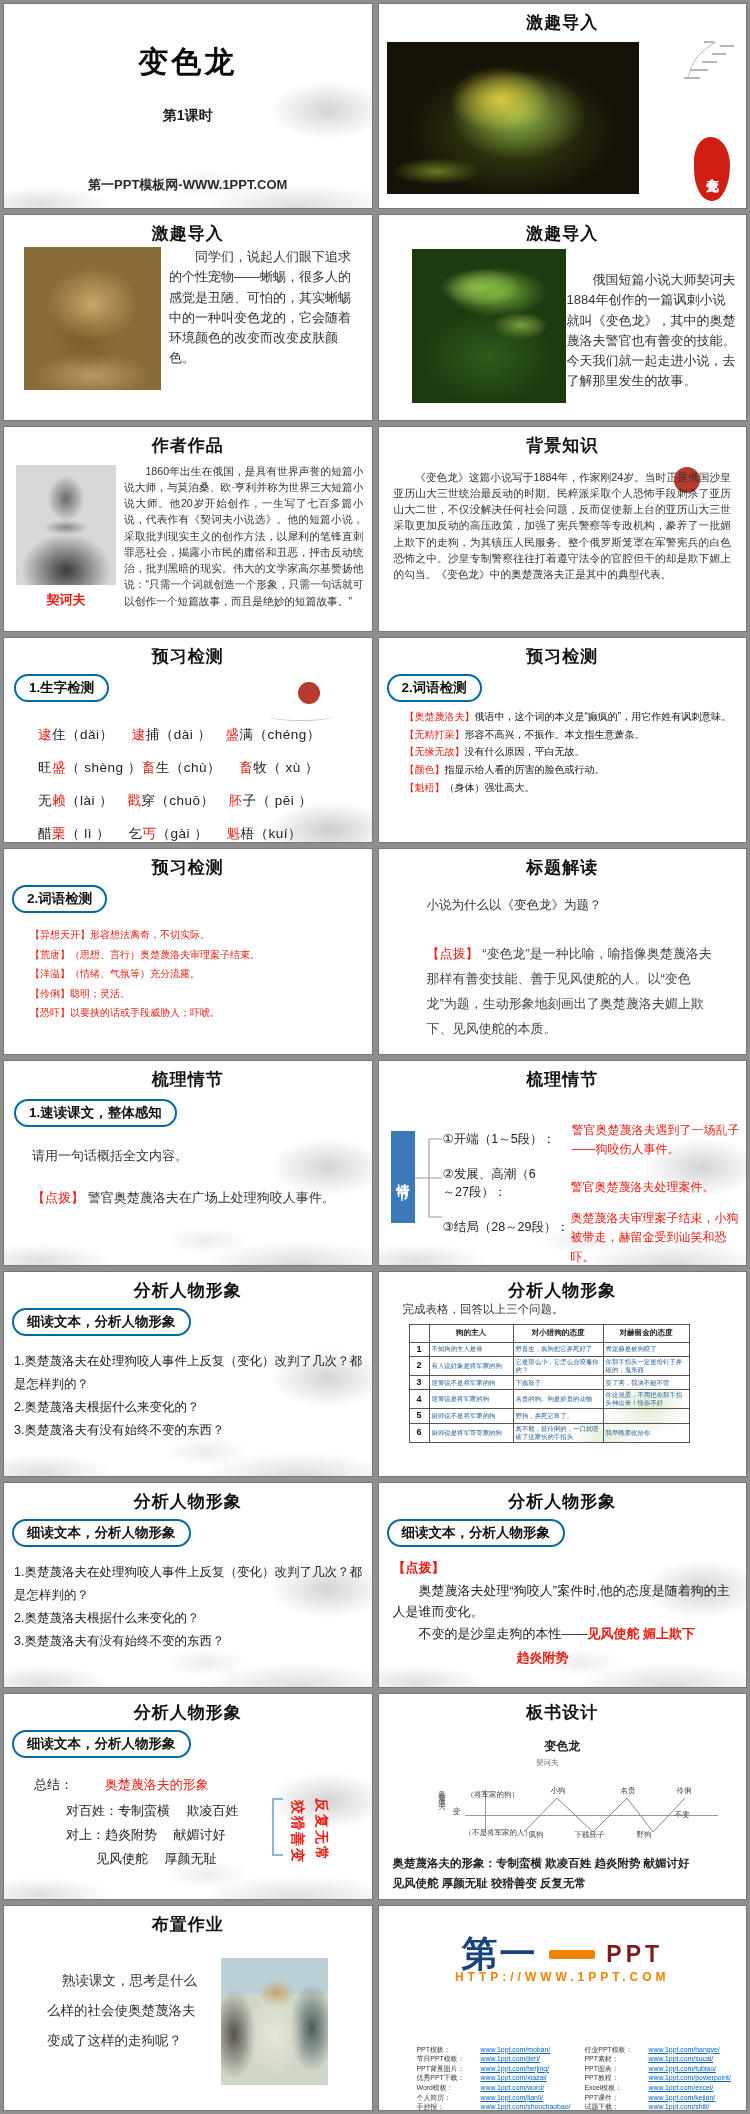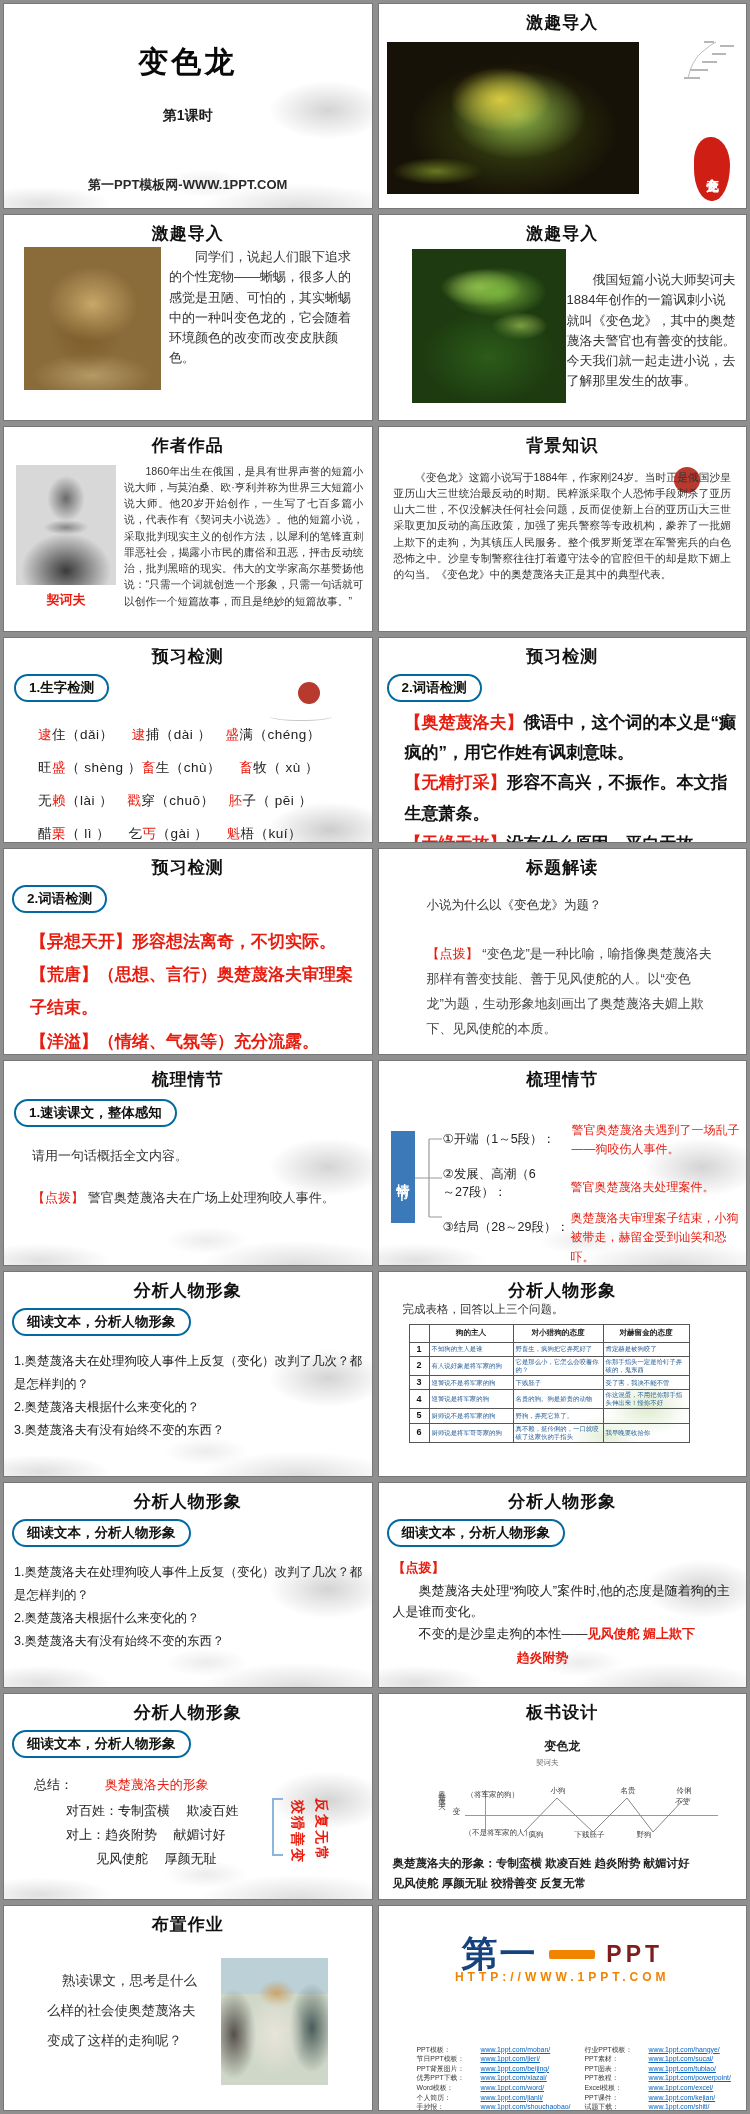--- a/index.html
+++ b/index.html
@@ -13,21 +13,21 @@
     radial-gradient(90px 45px at 88% 52%,rgba(100,100,100,.28),transparent 65%),
     radial-gradient(140px 35px at 80% 100%,rgba(120,120,120,.25),transparent 70%),
     radial-gradient(100px 25px at 10% 98%,rgba(110,110,110,.22),transparent 70%),
     radial-gradient(60px 20px at 55% 88%,rgba(130,130,130,.15),transparent 70%);}
   .abs{position:absolute;}
   .red{color:#e81c0f;}
   .ph{position:absolute;}
   .reddot{position:absolute;width:26px;height:26px;border-radius:50%;background:#b8392e;z-index:1;}
   .reddot::after{content:"";position:absolute;left:-28px;top:30px;width:62px;height:8px;border-bottom:1px solid #c9c9c9;border-radius:50%;}
   .txt{line-height:1.55;color:#333;}
-  .deflist{font-weight:bold;font-size:17px;line-height:1.78;color:#111;}
+  .deflist{font-weight:normal;font-size:10px;line-height:1.78;color:#111;}
   .deflist .term{color:#e81c0f;}
   .pinyin{font-size:13.5px;line-height:33px;color:#222;letter-spacing:.5px;}
   .tipline{font-size:13px;color:#333;}
   .tl{color:#e81c0f;}
   .vtxt{position:absolute;writing-mode:vertical-rl;text-orientation:sideways;font-weight:bold;color:#e81c0f;font-size:14px;letter-spacing:2px;}
   .seal{position:absolute;width:36px;height:64px;background:#cf1f14;border-radius:46% 54% 50% 50%/38% 46% 58% 52%;
     display:flex;align-items:center;justify-content:center;}
   .seal span{writing-mode:vertical-rl;color:#fff;font-weight:bold;font-size:12.5px;letter-spacing:1px;}
   table.dogtbl{border-collapse:collapse;table-layout:fixed;width:280px;
     background-image:radial-gradient(60px 40px at 85% 70%,rgba(140,190,90,.30),transparent 70%),radial-gradient(50px 30px at 70% 95%,rgba(140,190,90,.25),transparent 70%);}
@@ -124,20 +124,21 @@
   </section>
 
   <section class="slide">
     <div class="hdr">预习检测</div>
     <div class="badge" style="left:8px;top:36px;">2.词语检测</div>
     <div class="abs deflist" style="left:26px;right:10px;top:76px;line-height:1.95;color:#e81c0f;">
       <div>【异想天开】形容想法离奇，不切实际。</div>
       <div>【荒唐】（思想、言行）奥楚蔑洛夫审理案子结束。</div>
       <div>【洋溢】（情绪、气氛等）充分流露。</div>
       <div>【伶俐】聪明；灵活。</div>
+      <div>【恐吓】以要挟的话或手段威胁人；吓唬。</div>
     </div>
   </section>
 
   <section class="slide">
     <div class="hdr">标题解读</div>
     <div class="abs" style="left:48px;top:48px;font-size:12.5px;color:#333;">小说为什么以《变色龙》为题？</div>
     <div class="abs tipline" style="left:48px;right:28px;top:92px;font-size:13px;line-height:25px;color:#444;">
       <span class="tl">【点拨】</span>
       <span>“变色龙”是一种比喻，喻指像奥楚蔑洛夫那样有善变技能、善于见风使舵的人。以“变色龙”为题，生动形象地刻画出了奥楚蔑洛夫媚上欺下、见风使舵的本质。</span>
     </div>
@@ -282,21 +283,21 @@
     <div class="blabel" style="left:74px;top:112px;font-size:8px;">变</div>
     <div class="abs" style="left:86px;right:28px;top:121px;border-top:1px solid #999;"></div>
     <div class="abs" style="left:106px;top:96px;height:44px;border-left:1px solid #999;"></div>
     <svg class="abs" style="left:140px;top:100px;" width="186" height="40" viewBox="0 0 186 40">
       <polyline points="5,38 38,4 74,38 108,4 134,38 166,4" stroke="#888" stroke-width="1" fill="none"></polyline>
     </svg>
     <div class="blabel" style="left:88px;top:96px;">（将军家的狗）</div>
     <div class="blabel" style="left:172px;top:92px;">小狗</div>
     <div class="blabel" style="left:242px;top:92px;">名贵</div>
     <div class="blabel" style="left:298px;top:92px;">伶俐</div>
-    <div class="blabel" style="left:296px;top:103px;font-style:italic;">不变</div>
+    <div class="blabel" style="left:296px;top:116px;">不变</div>
     <div class="blabel" style="left:86px;top:134px;">（不是将军家的人）</div>
     <div class="blabel" style="left:150px;top:136px;">疯狗</div>
     <div class="blabel" style="left:196px;top:136px;">下贱胚子</div>
     <div class="blabel" style="left:258px;top:136px;">野狗</div>
     <div class="abs" style="left:14px;top:162px;font-size:11.5px;font-weight:bold;color:#222;">奥楚蔑洛夫的形象：专制蛮横 欺凌百姓 趋炎附势 献媚讨好</div>
     <div class="abs" style="left:14px;top:182px;font-size:11.5px;font-weight:bold;color:#222;">见风使舵 厚颜无耻 狡猾善变 反复无常</div>
   </section>
 
   <section class="slide">
     <div class="hdr">布置作业</div>

